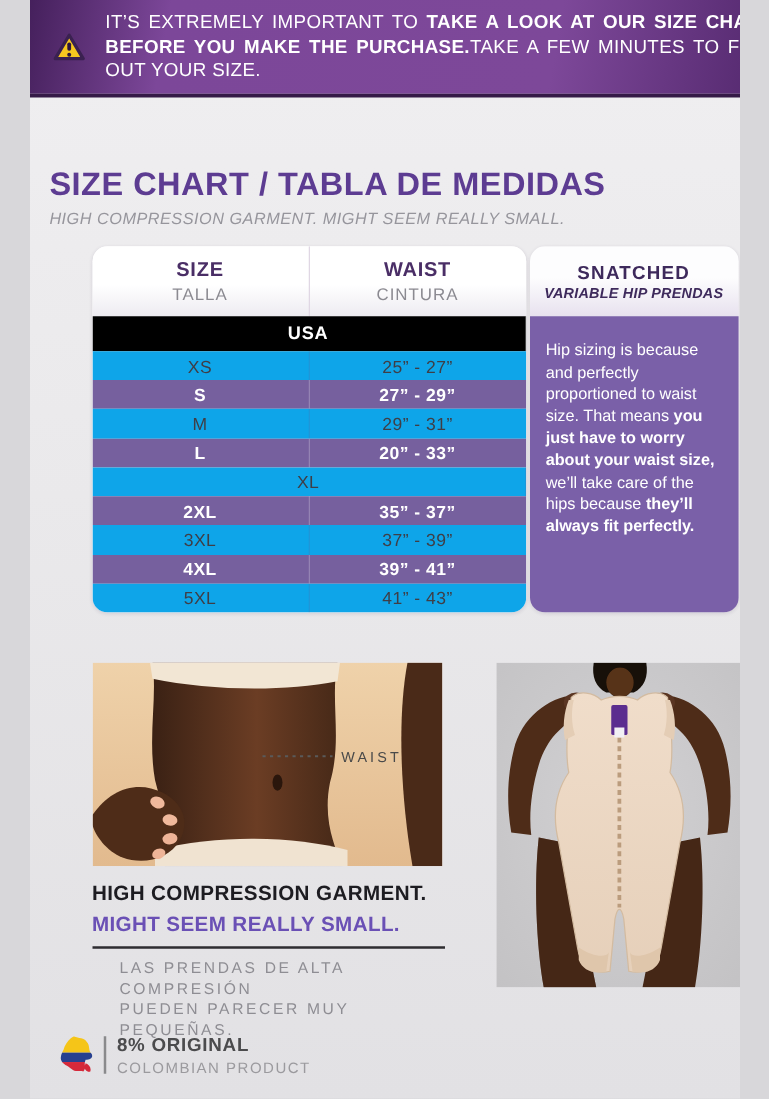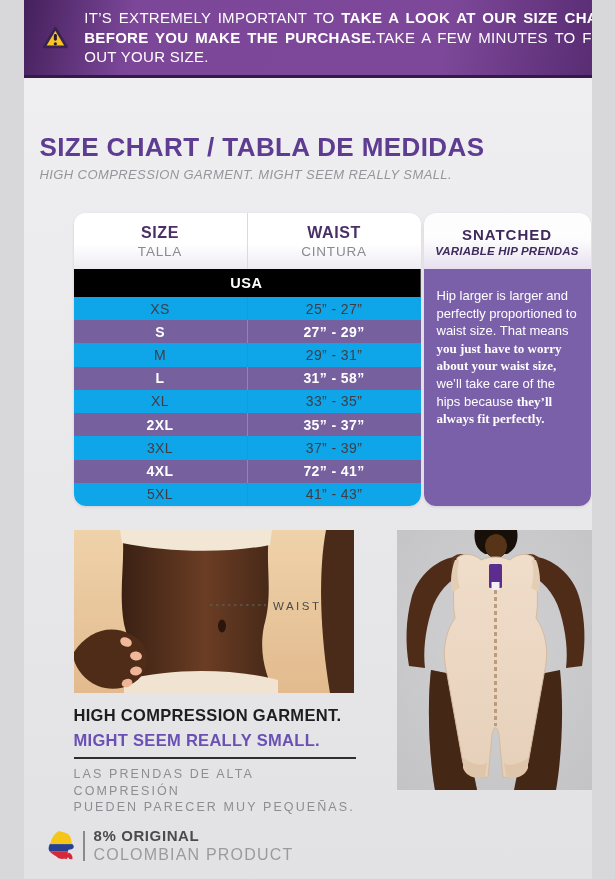--- a/index.html
+++ b/index.html
@@ -19,21 +19,21 @@
   .banner-text {
     margin-left:16px; color:#ffffff; font-size:15px; line-height:19.5px;
     letter-spacing:0.3px; text-align:justify; font-weight:500;
   }
   .banner-text .b { font-weight:800; }
   
   .title-block { position:absolute; left:16px; top:132px; width:615px; text-align:left; }
   .title-main { font-size:26px; font-weight:800; color:#5d3c92; letter-spacing:0.4px; }
   .title-sub  { margin-top:4px; font-size:13px; color:#96959c; letter-spacing:0.4px;font-style:italic; }
   
-  .cards { position:absolute; left:50px; top:197px; width:517px; height:293px; display:flex; gap:3px;margin-top:16px; }
+  .cards { position:absolute; left:50px; top:197px; width:517px; height:293px; display:flex; gap:3px; }
   .table-card {
     width:347px; height:293px; background:#ffffff; border-radius:12px; overflow:hidden;
     box-shadow:0 1px 3px rgba(60,40,80,0.12); display:flex; flex-direction:column;
   }
   .thead { display:flex; height:56px; background:linear-gradient(180deg,#ffffff 55%, #edebf1 100%); }
   .thead .cell { flex:1; display:flex; flex-direction:column; align-items:center; justify-content:center; }
   .thead .cell:first-child { border-right:1px solid #e0d7e4; }
   .th-en { font-size:16px; font-weight:800; color:#4a2e66; letter-spacing:0.6px; }
   .th-es { font-size:13.5px; color:#8b8a91; letter-spacing:0.8px; margin-top:2px; }
   .unit-row { display:flex; height:28px; background:#000000;text-align:center; }
@@ -56,36 +56,36 @@
   .panel-head {
     height:56px; background:linear-gradient(180deg,#fdfdfe 45%, #e7e1ee 100%);
     display:flex; flex-direction:column; align-items:center; justify-content:center;
   }
   .panel-title { font-size:15px; font-weight:800; color:#3e2a5c; letter-spacing:1px; }
   .panel-subtitle { font-size:11.5px; font-weight:800; font-style:italic; color:#3e2a5c; margin-top:2px; letter-spacing:0.2px; }
   .panel-body {
     flex:1; background:#7a60a8; color:#ffffff; padding:18px 12px 10px 13px;
     font-size:13px; line-height:17.6px;
   }
-  .panel-body .b { font-weight:800;font-family:Liberation Serif, serif; }
+  .panel-body .b { font-weight:800; }
   
   .photo { position:absolute; overflow:hidden; }
   .photo-left  { left:50px; top:530px; width:280px; height:163px; }
   .photo-right { left:373px; top:530px; width:197px; height:260px; }
   
   .bottom-text { position:absolute; left:50px; top:706px; width:282px; }
   .bt-en1 { font-size:16.5px; font-weight:800; color:#1d1c21; letter-spacing:0.3px; }
   .bt-en2 { font-size:16.5px; font-weight:800; color:#6a50b5; letter-spacing:0.3px; margin-top:6px; }
   .bt-rule { width:100%; height:2px; background:#2e2d31; margin:7px auto 7px; }
-  .bt-es { font-size:12.5px; color:#8e8d93; letter-spacing:2.1px; line-height:16.5px; }
+  .bt-es { font-size:12.5px; color:#8e8d93; letter-spacing:2.1px; line-height:16.5px;margin-left:22px; }
   
   .badge { position:absolute; left:22px; top:827px; display:flex; align-items:center; }
   .badge-divider { width:2px; height:30px; background:#8a8a8c; margin:0 9px 0 7px; }
   .badge-line1 { font-size:15px; font-weight:800; color:#4b4b4d; letter-spacing:0.6px; }
-  .badge-line2 { font-size:16px; color:#9b9a9e; letter-spacing:1.2px; margin-top:2px; }
+  .badge-line2 { font-size:12px; color:#9b9a9e; letter-spacing:1.2px; margin-top:2px; }
 </style>
 </head>
 <body>
 
 <div class="page">
 
   <div class="banner">
     <svg width="58" height="52" viewBox="0 0 60 54">
       <path d="M30 5 L55 47 L5 47 Z" fill="#f7c71f" stroke="#3a2150" stroke-width="6" stroke-linejoin="round"></path>
       <rect x="26.6" y="18" width="6.8" height="15" rx="3.2" fill="#2c173e"></rect>
@@ -123,51 +123,50 @@
         <div class="trow">
             <span class="cell">S</span>
             <span class="cell">27” - 29”</span>
           </div>
         <div class="trow">
             <span class="cell">M</span>
             <span class="cell">29” - 31”</span>
           </div>
         <div class="trow">
             <span class="cell">L</span>
-            <span class="cell">31” - 58”</span>
+            <span class="cell">20” - 33”</span>
           </div>
         <div class="trow">
             <span class="cell">XL</span>
-            <span class="cell">33” - 35”</span>
           </div>
         <div class="trow">
             <span class="cell">2XL</span>
             <span class="cell">35” - 37”</span>
           </div>
         <div class="trow">
             <span class="cell">3XL</span>
             <span class="cell">37” - 39”</span>
           </div>
         <div class="trow">
             <span class="cell">4XL</span>
-            <span class="cell">72” - 41”</span>
+            <span class="cell">39” - 41”</span>
           </div>
         <div class="trow">
             <span class="cell">5XL</span>
             <span class="cell">41” - 43”</span>
           </div>
       </div>
     </div>
 
     <div class="panel-card">
       <div class="panel-head">
         <span class="panel-title">SNATCHED</span>
         <span class="panel-subtitle">VARIABLE HIP PRENDAS</span>
       </div>
-      <div class="panel-body"><span>Hip larger is larger and perfectly proportioned to waist size. That means </span><span class="b">you just have to worry about your waist size,</span><span> we’ll take care of the hips because </span><span class="b">they’ll always fit perfectly.</span></div>
+      <div class="panel-body"><span>Hip sizing is because and perfectly proportioned to waist size. That means </span><span class="b">you just have to worry about your waist size,</span><span> we’ll take care of the hips because </span><span class="b">they’ll always fit perfectly.</span></div>
     </div>
   </div>
 
   <div class="photo photo-left">
     <svg width="280" height="163" viewBox="0 0 280 163">
       <defs>
         <linearGradient id="tanG" x1="0" y1="0" x2="0" y2="1">
           <stop offset="0" stop-color="#efd2aa"></stop>
             <stop offset="1" stop-color="#e2ba8e"></stop>
         </linearGradient>

